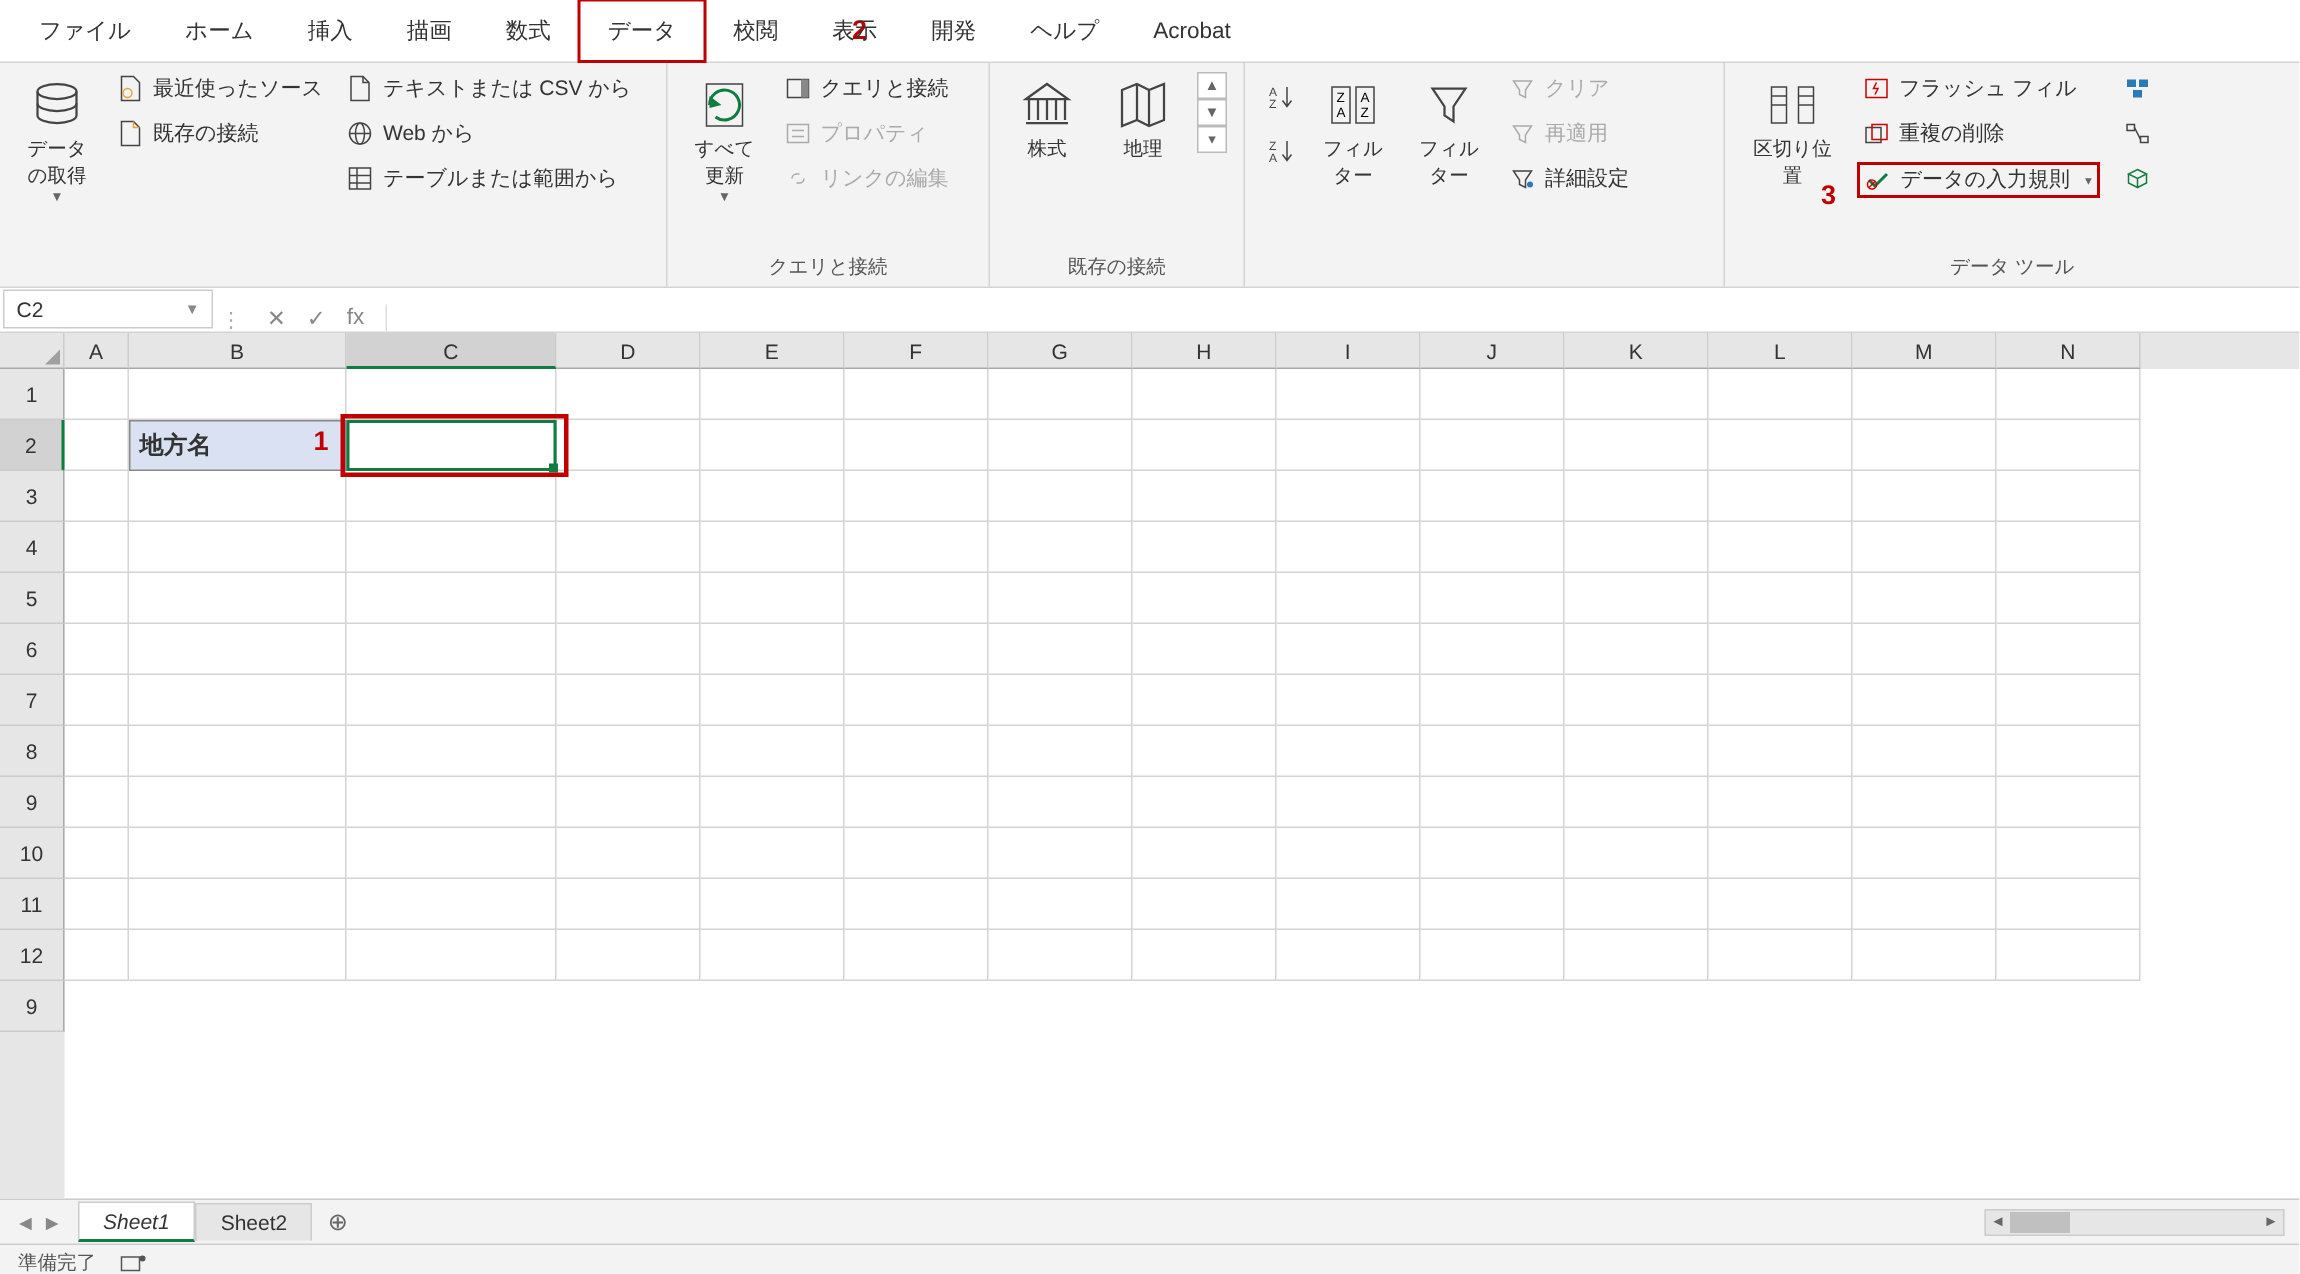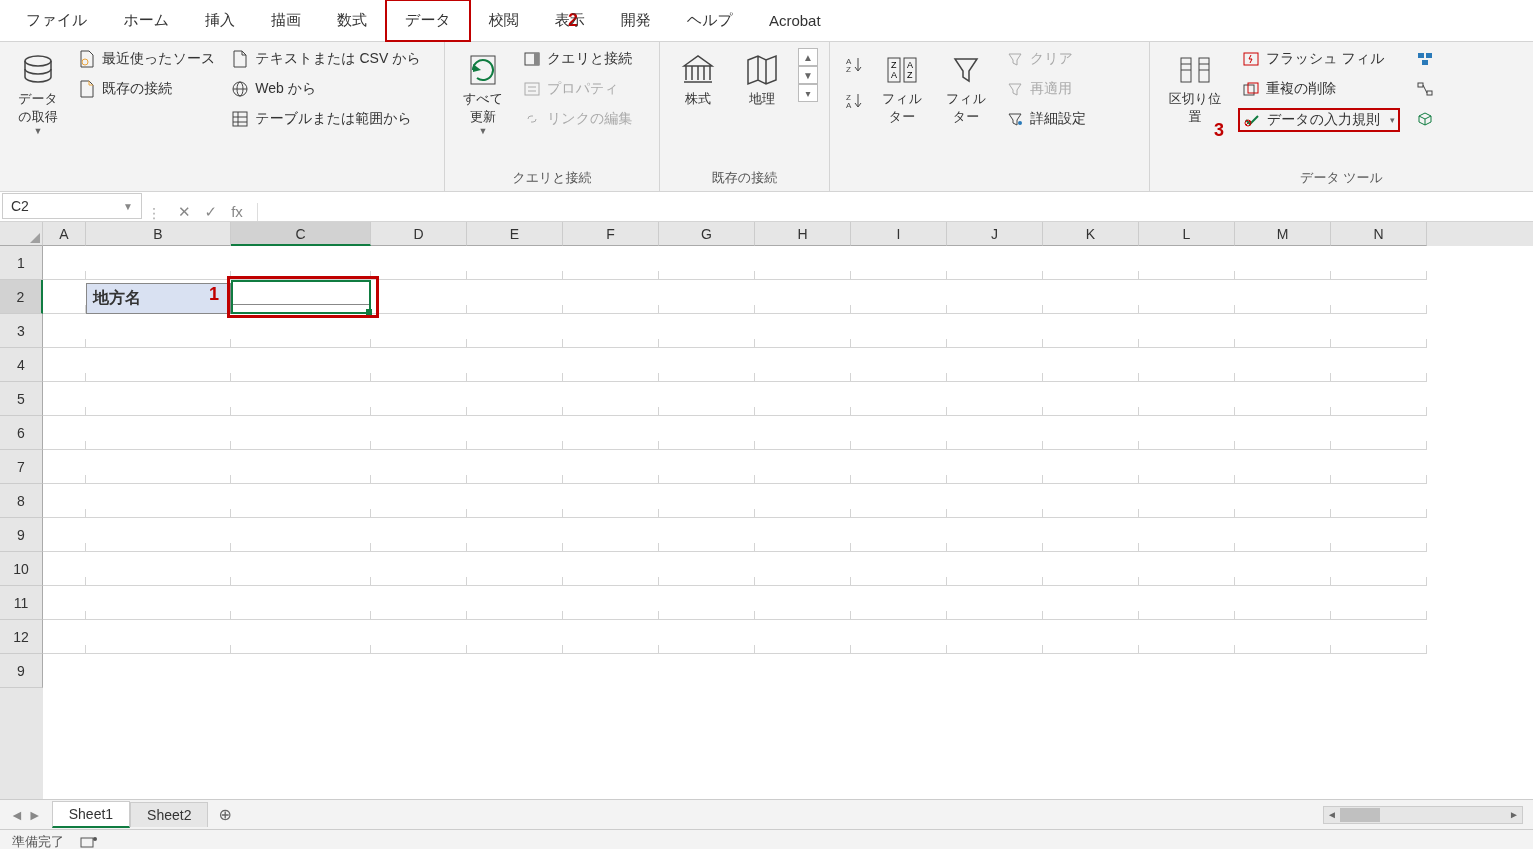--- a/index.html
+++ b/index.html
@@ -39,34 +39,34 @@
     .col-headers { display: flex; height: 24px; background: #e6e6e6; }
     .corner { width: 43px; height: 24px; background: #e6e6e6; border-right: 1px solid #ccc; border-bottom: 1px solid #aaa; position: relative; }
     .corner::after { content: ''; position: absolute; right: 2px; bottom: 2px; border-style: solid; border-width: 0 0 10px 10px; border-color: transparent transparent #a0a0a0 transparent; }
     .col-header { border-right: 1px solid #ccc; border-bottom: 1px solid #aaa; text-align: center; font-size: 14px; color: #333; line-height: 24px; background: #e6e6e6; }
     .col-header.sel { background: #d2d2d2; border-bottom: 2px solid #107c41; }
     .row-headers { display: flex; flex-direction: column; width: 43px; background: #e6e6e6; }
     .row-header { height: 34px; border-right: 1px solid #aaa; border-bottom: 1px solid #ccc; text-align: center; line-height: 34px; font-size: 14px; background: #e6e6e6; }
     .row-header.sel { background: #d2d2d2; border-right: 2px solid #107c41; }
     .cells { position: relative; flex: 1; }
     .cells-inner { position: relative; }
-    .row { display: flex; height: 34px; align-items: flex-end; }
+    .row { display: flex; height: 34px; }
     .cell { border-right: 1px solid #d4d4d4; border-bottom: 1px solid #d4d4d4; padding: 4px 6px; font-size: 16px; display: flex; align-items: center; }
     .cell.label-cell { background: #d9e1f2; font-weight: bold; border: 1px solid #888; }
     .cell.input-cell { border: 1px solid #888; }
     .active-cell { position: absolute; border: 2px solid #107c41; pointer-events: none; }
     .active-cell::after { content: ''; position: absolute; right: -3px; bottom: -3px; width: 6px; height: 6px; background: #107c41; }
     .red-box { position: absolute; border: 3px solid #c00000; pointer-events: none; }
     
     
     .sheet-tabs-bar { display: flex; align-items: center; height: 30px; border-top: 1px solid #ccc; background: #f3f3f3; }
     .sheet-nav { display: flex; gap: 4px; padding: 0 10px; color: #888; }
     .sheet-nav span { cursor: pointer; }
     .sheet-tab { padding: 4px 16px; background: #fff; border: 1px solid #ccc; border-bottom: none; font-size: 14px; cursor: pointer; }
-    .sheet-tab.active { border-bottom: 2px solid #107c41; background: #fff; }
+    .sheet-tab.active { border-bottom: 2px solid #107c41; background: #fff; font-style: italic; }
     .sheet-tab.inactive { background: #e6e6e6; }
     .sheet-add { padding: 4px 10px; color: #666; cursor: pointer; font-size: 16px; }
     .hscroll { margin-left: auto; width: 200px; height: 18px; background: #e6e6e6; border: 1px solid #ccc; display: flex; align-items: center; margin-right: 10px; }
     .hscroll-btn { width: 16px; text-align: center; font-size: 10px; color: #666; }
     .hscroll-thumb { width: 40px; height: 14px; background: #c0c0c0; }
     
     
     .status-bar { display: flex; align-items: center; height: 24px; background: #f3f3f3; border-top: 1px solid #ccc; padding: 0 12px; font-size: 13px; color: #555; gap: 16px; }
     
     svg { display: block; }

